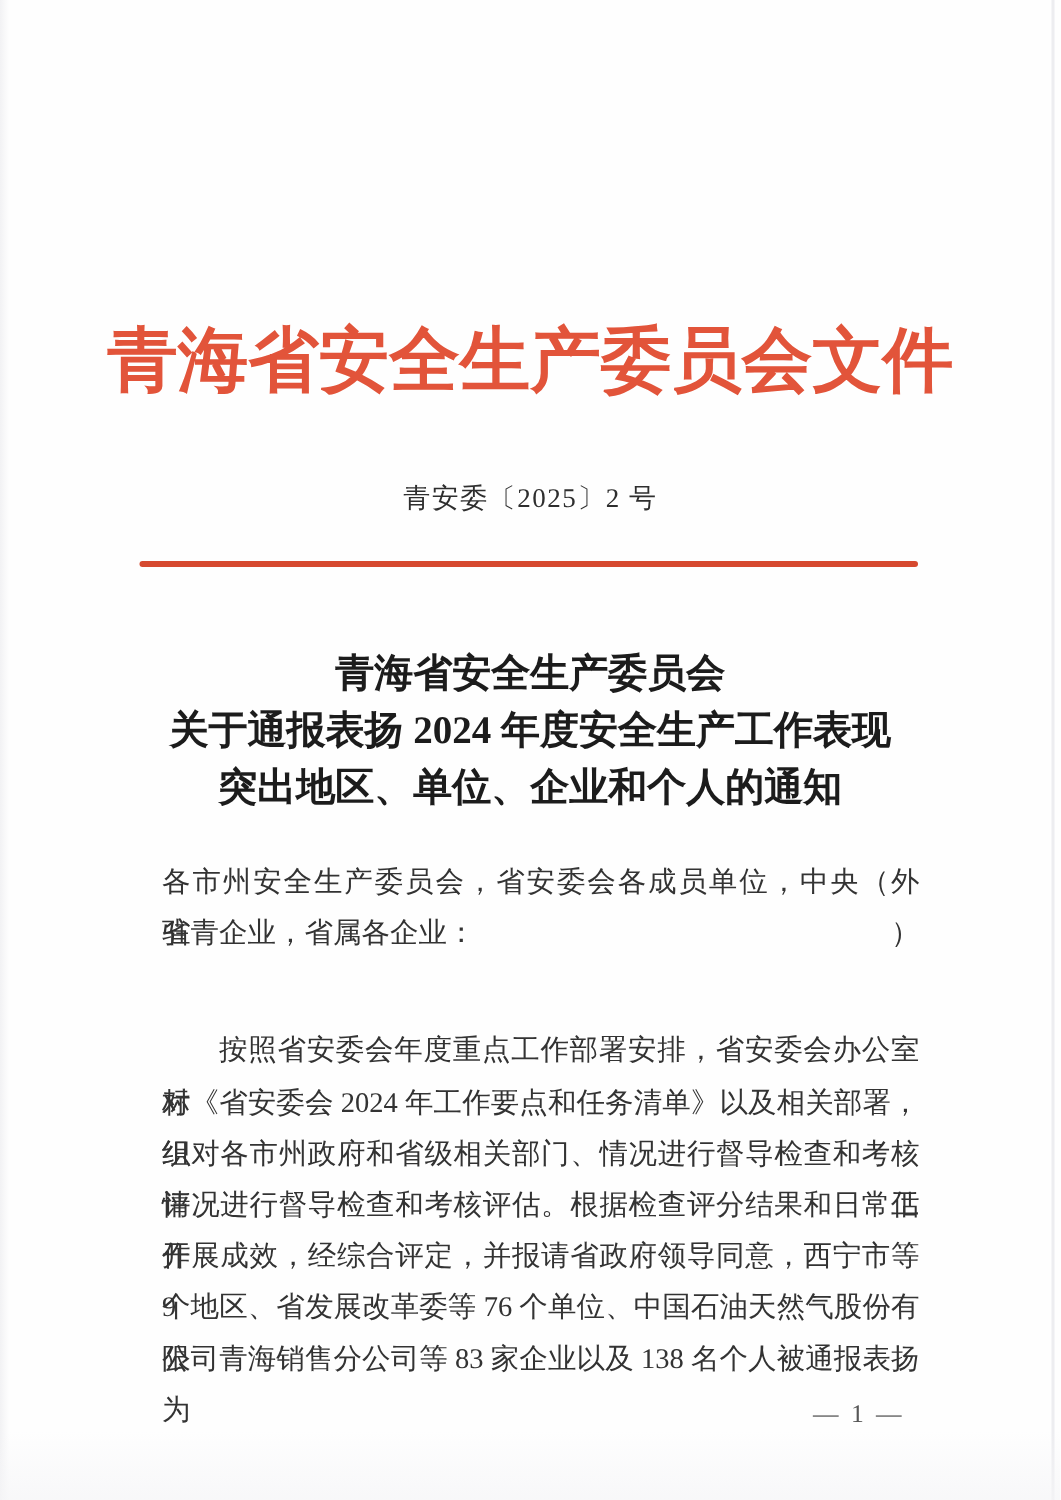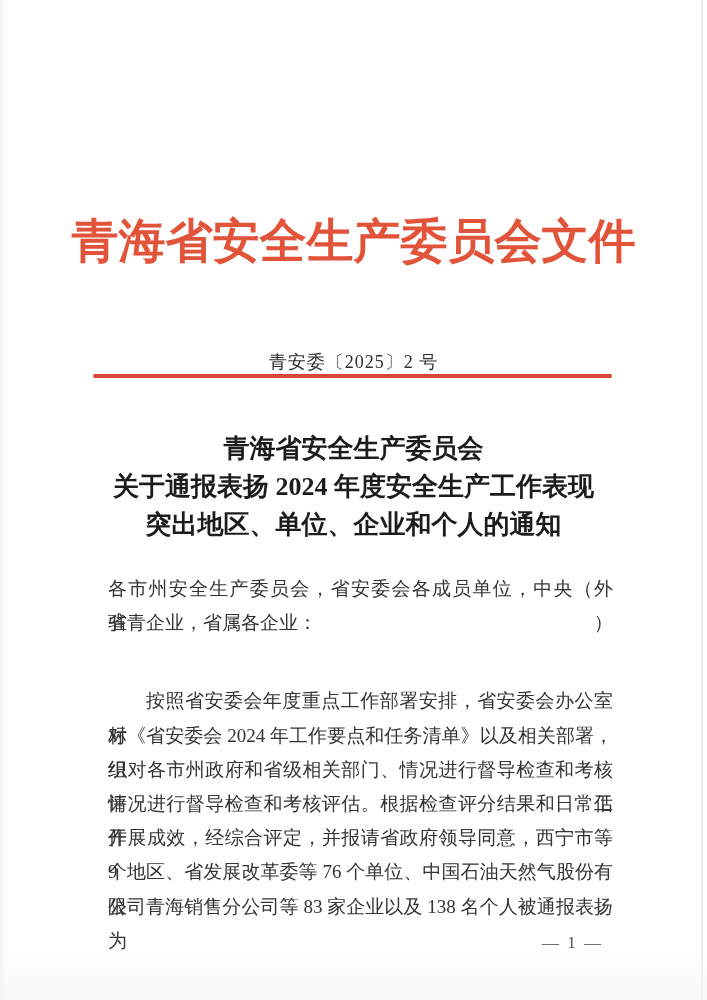--- a/index.html
+++ b/index.html
@@ -43,21 +43,21 @@
     width: 100%;
     text-align: center;
     font-size: 47px;
     font-weight: bold;
     letter-spacing: 0px;
     line-height: 1.3;
     white-space: nowrap;
   }
   .doc-number {
     position: absolute;
-    top: 350px;
+    top: 320px;
     left: 0;
     width: 100%;
     text-align: center;
     font-size: 18px;
     color: #2e2e2e;
     letter-spacing: 1px;
   }
   .red-divider {
     position: absolute;
     top: 374px;

